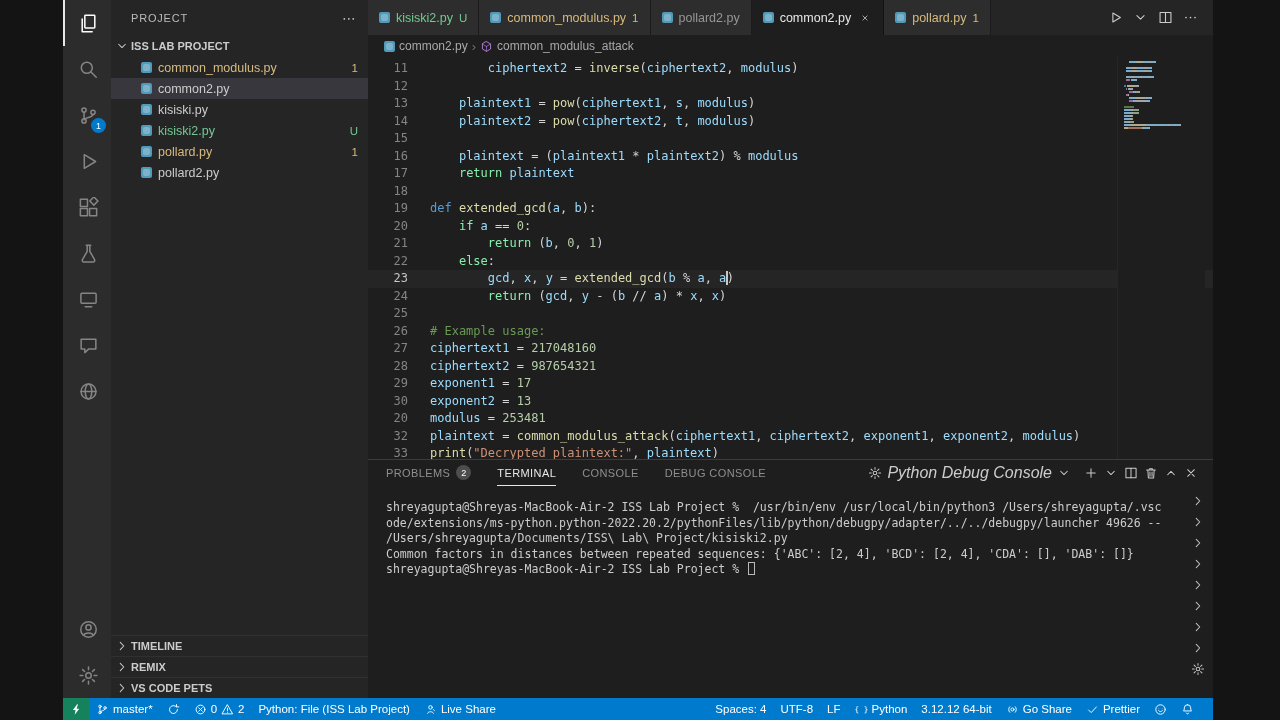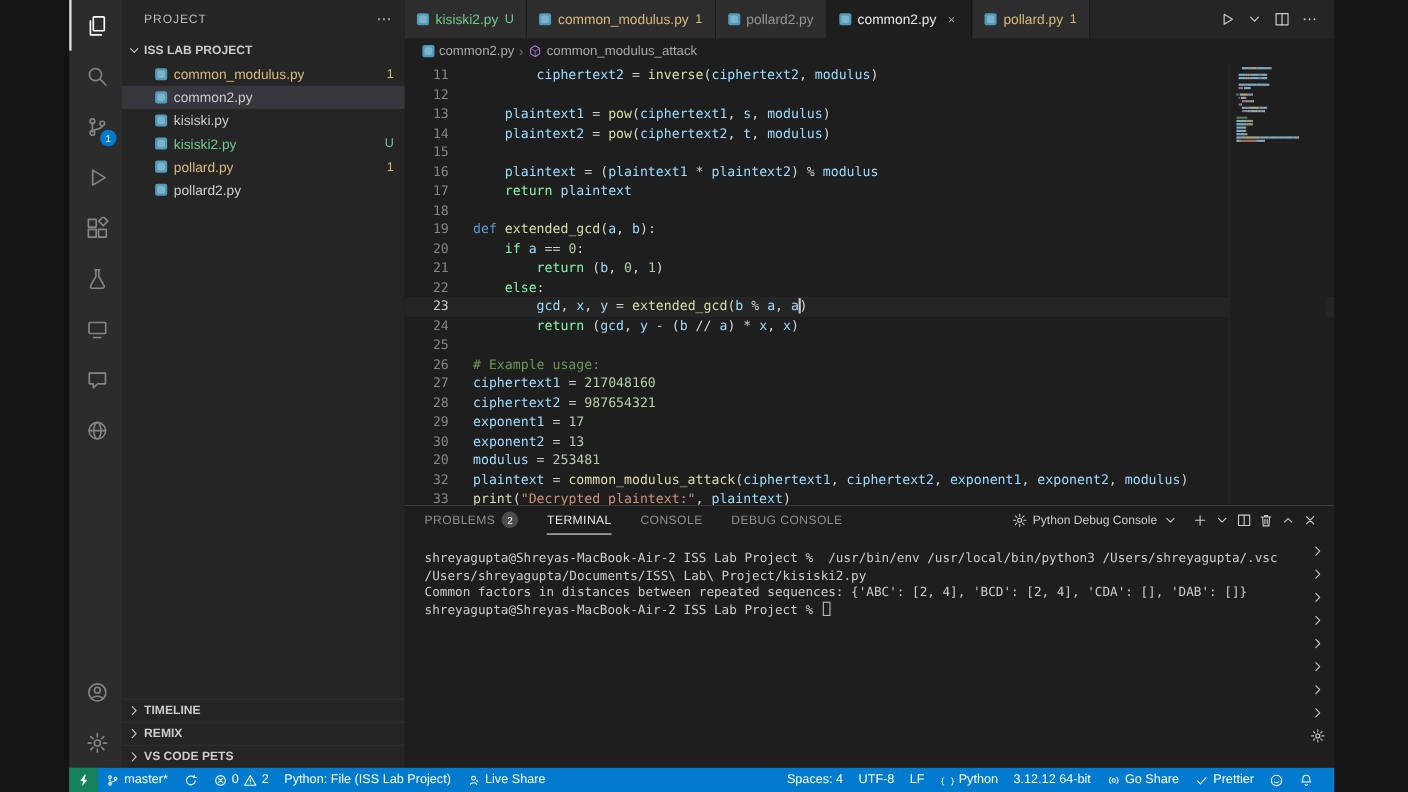--- a/index.html
+++ b/index.html
@@ -78,21 +78,21 @@
   .scrollbar-v{position:absolute;top:0;right:0;width:8px;height:100%;}
 
   
   .panel{height:239px;flex:none;display:flex;flex-direction:column;background:#1e1e1e;border-top:1px solid #3c3c3c;}
   .panel-header{height:26px;flex:none;display:flex;align-items:center;padding:0 12px 0 18px;}
   .panel-tabs{display:flex;align-items:center;gap:0;height:100%;}
   .panel-tab{height:100%;display:flex;align-items:center;gap:6px;margin-right:26px;font-size:11px;letter-spacing:.4px;color:#8f8f8f;cursor:pointer;border-bottom:1px solid transparent;}
   .panel-tab.active{color:#e7e7e7;border-bottom:1px solid #e7e7e7;}
   .panel-tab-badge{background:#4d4d4d;color:#ffffff;font-size:9px;min-width:15px;height:15px;border-radius:50%;display:flex;align-items:center;justify-content:center;padding:0 3px;}
   .panel-actions{margin-left:auto;display:flex;align-items:center;gap:2px;color:#cccccc;}
-  .console-select{display:flex;align-items:center;gap:5px;font-size:11px;color:#cccccc;margin-right:8px;cursor:pointer;}
+  .console-select{display:flex;align-items:center;gap:5px;font-size:16px;color:#cccccc;margin-right:8px;cursor:pointer;font-style:italic;}
   .console-select .icw{width:14px;height:14px;}
   .panel-actions .act{display:inline-flex;padding:3px;cursor:pointer;}
   .panel-actions .icw{width:14px;height:14px;}
 
   .panel-body{flex:1;display:flex;min-height:0;}
   .terminal{flex:1;padding:14px 6px 0 18px;font-family:"DejaVu Sans Mono","Liberation Mono",monospace;font-size:11.5px;line-height:15.5px;color:#cccccc;overflow:hidden;cursor:text;}
   .term-line{white-space:pre;}
   .term-cursor{display:inline-block;width:7px;height:13px;border:1px solid #b9b9b9;vertical-align:-2px;margin-left:2px;}
   .term-rail{width:30px;flex:none;display:flex;flex-direction:column;align-items:center;padding-top:4px;color:#c5c5c5;}
   .term-rail .rail-item{height:21px;display:flex;align-items:center;justify-content:center;cursor:pointer;width:100%;}
@@ -645,20 +645,21 @@
                       <svg viewBox="0 0 16 16">
                         <path d="M4.2 4.2l7.6 7.6M11.8 4.2l-7.6 7.6"></path>
                       </svg>
                     </span>
                   </span></span>
             </div>
           </div>
           <div class="panel-body">
             <div class="terminal">
                 <div class="term-line">shreyagupta@Shreyas-MacBook-Air-2 ISS Lab Project %  /usr/bin/env /usr/local/bin/python3 /Users/shreyagupta/.vsc</div>
+                <div class="term-line">ode/extensions/ms-python.python-2022.20.2/pythonFiles/lib/python/debugpy/adapter/../../debugpy/launcher 49626 --</div>
                 <div class="term-line">/Users/shreyagupta/Documents/ISS\ Lab\ Project/kisiski2.py</div>
                 <div class="term-line">Common factors in distances between repeated sequences: {'ABC': [2, 4], 'BCD': [2, 4], 'CDA': [], 'DAB': []}</div>
                 <div class="term-line">shreyagupta@Shreyas-MacBook-Air-2 ISS Lab Project % <span class="term-cursor"></span></div>
               </div>
             <div class="term-rail">
                 <span class="rail-item">
                   <span class="icw">
                     <svg viewBox="0 0 16 16">
                       <path d="M6 3.8L10 8l-4 4.2"></path>
                     </svg>

